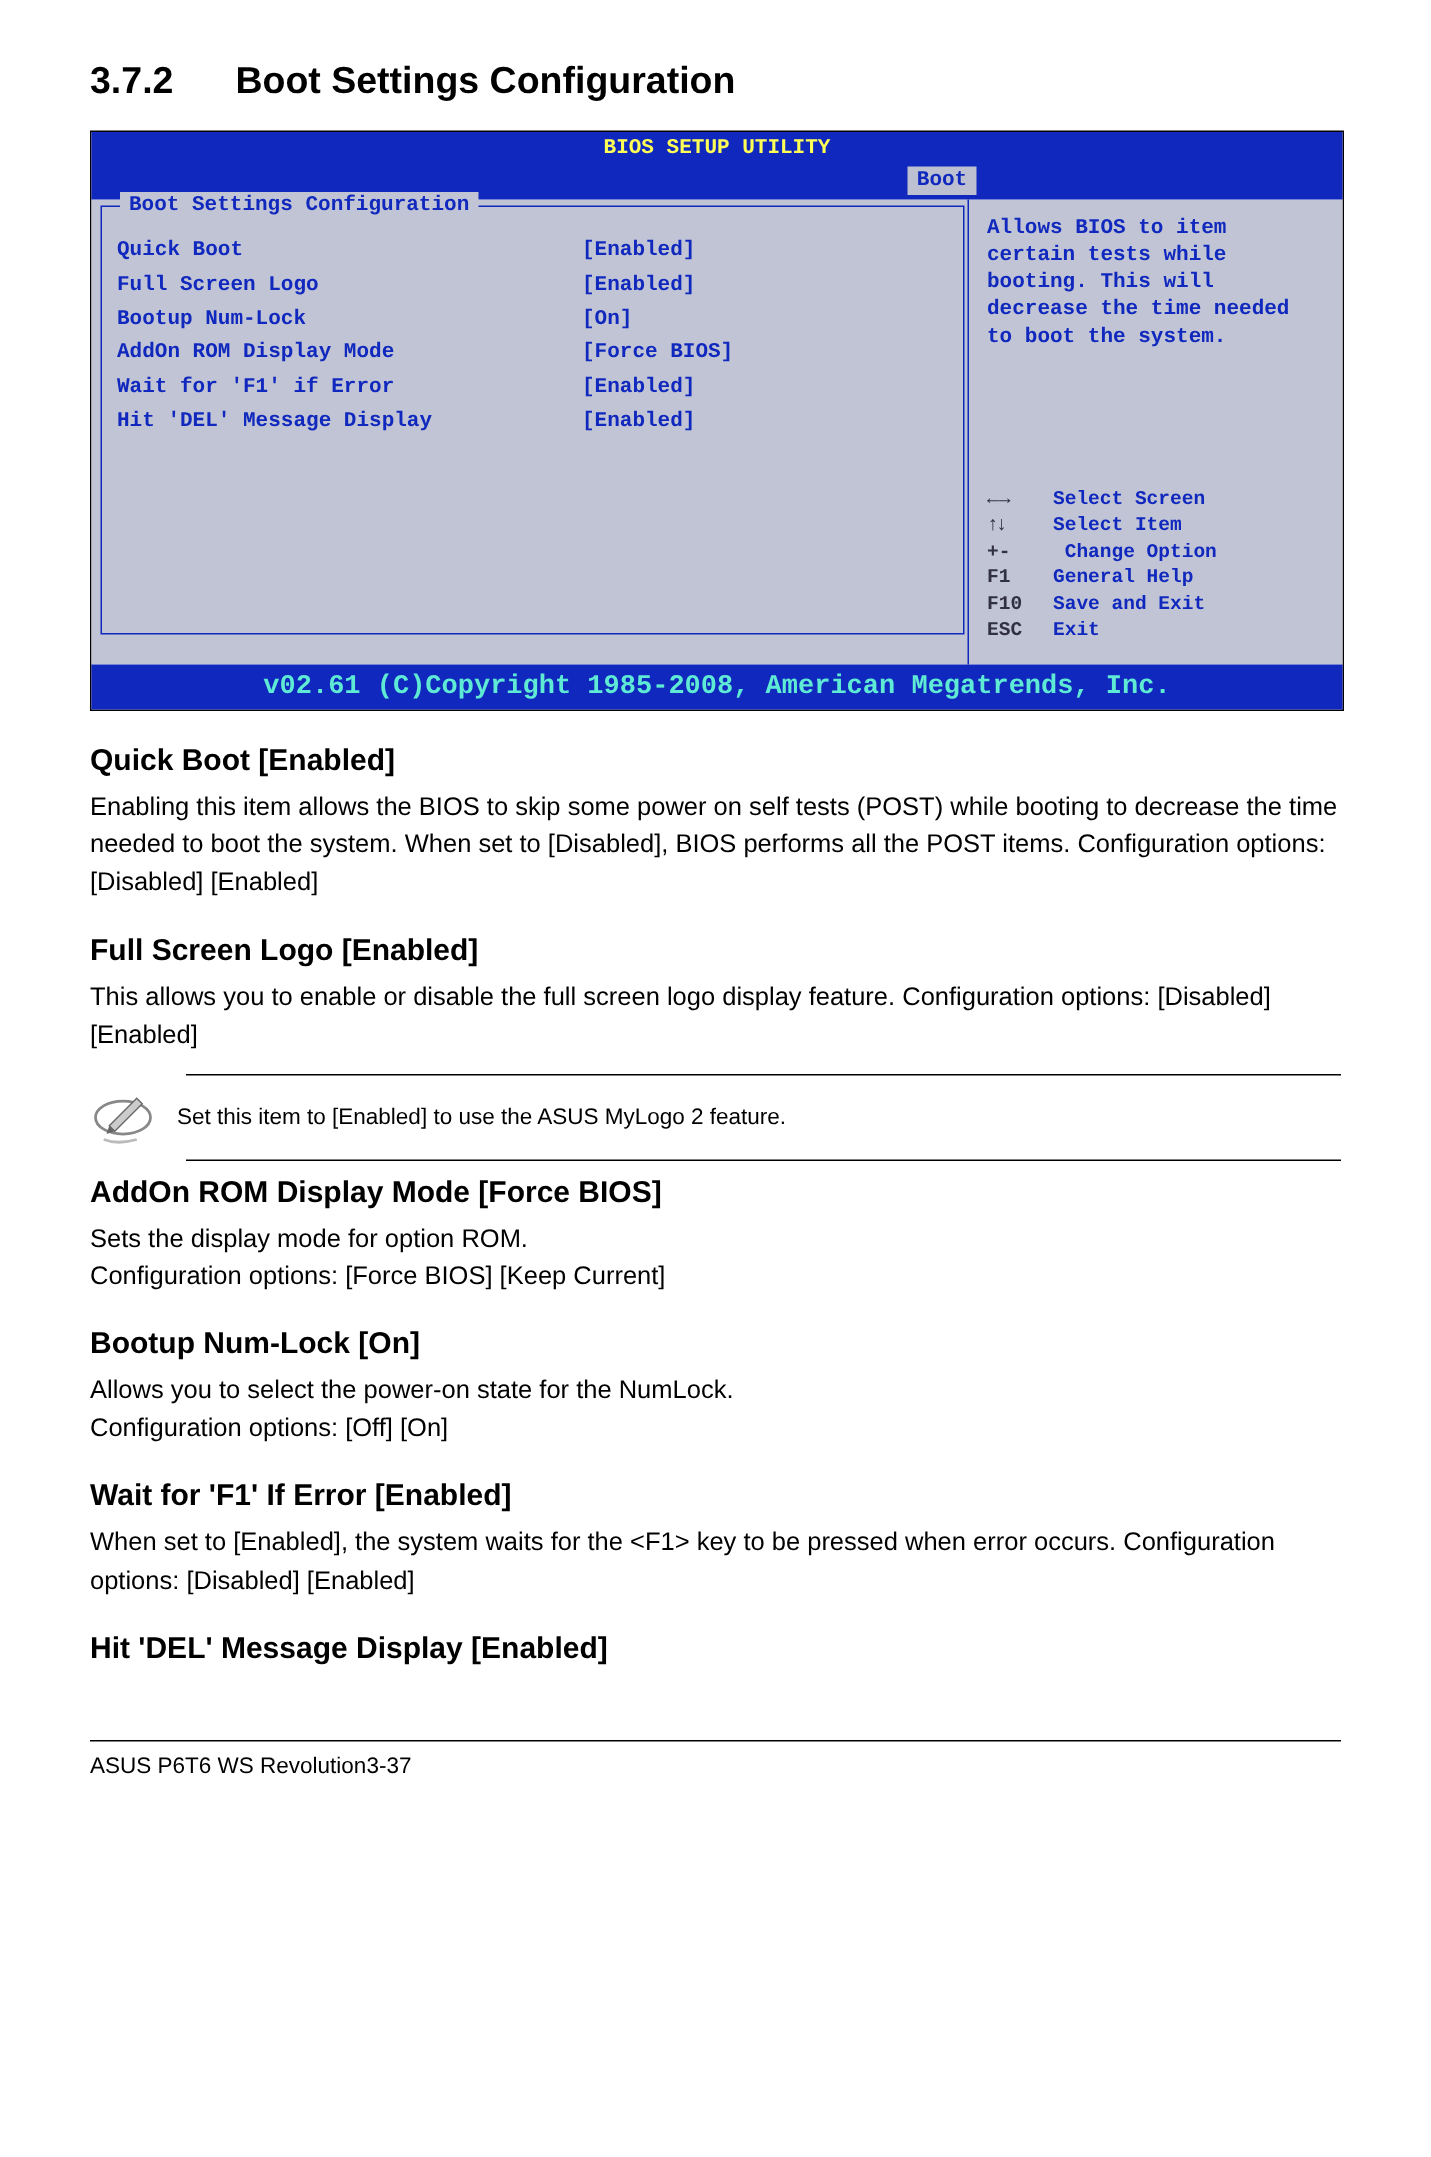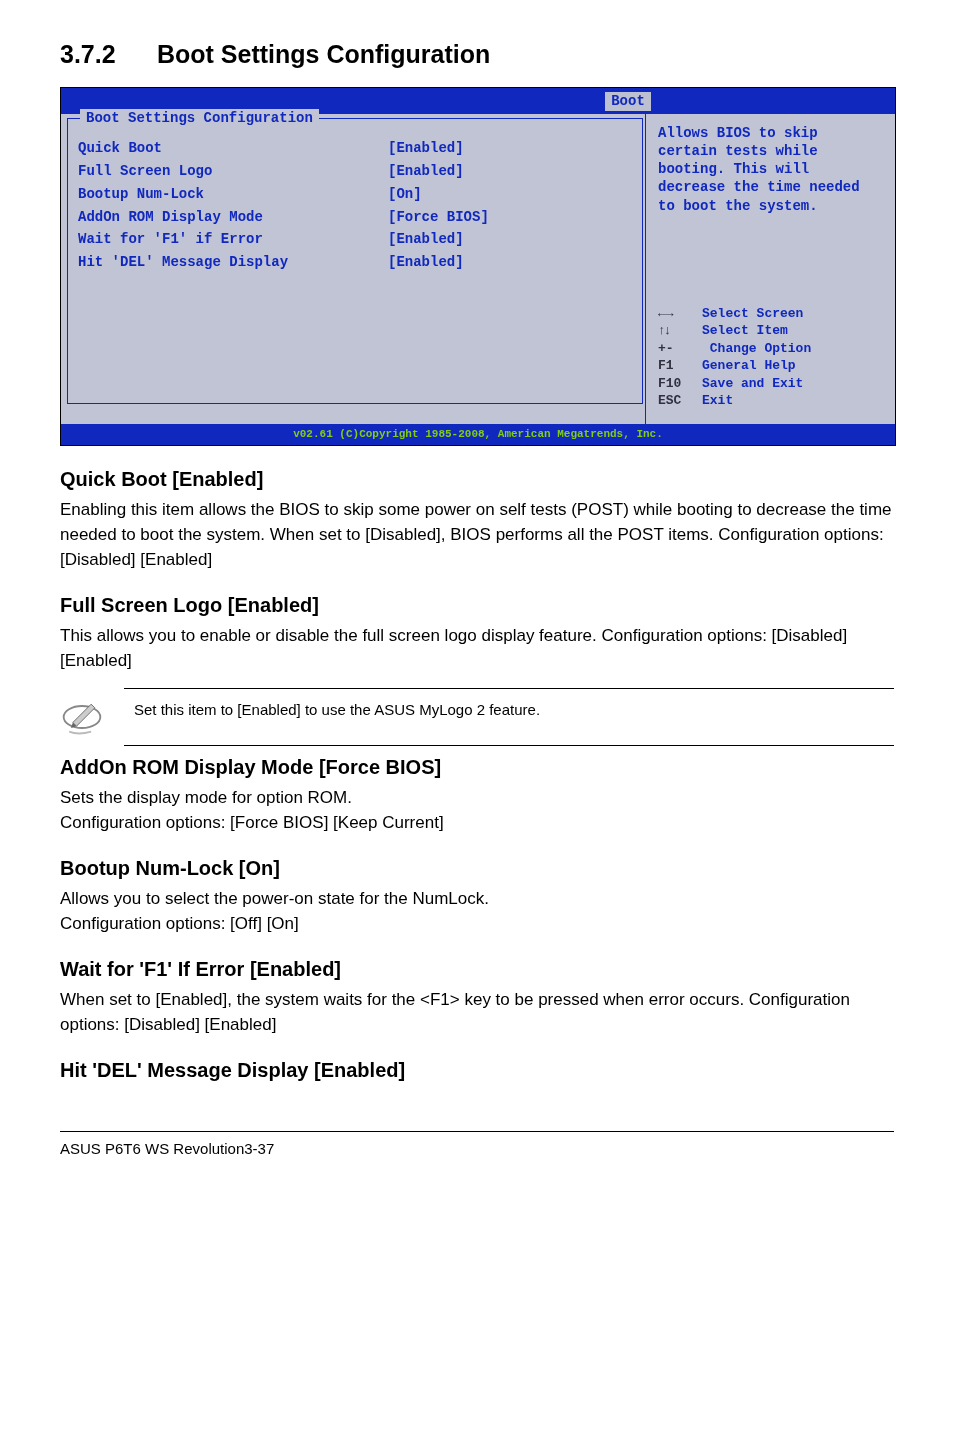--- a/index.html
+++ b/index.html
@@ -107,44 +107,45 @@
     font-size: 13px;
     line-height: 1.35;
   }
   .legend-row { white-space: pre; }
   .legend-key { color: #303040; display:inline-block; width: 44px; }
   .legend-txt { color: #1028bd; }
   .arrows-lr { color: #303040; }
   .arrows-ud { color: #303040; letter-spacing: -2px;}
   .bios-footer {
     background: #1028bd;
-    color: #84cc16;
+    color: #5eead4;
     text-align: center;
     padding: 3px 0;
-    font-size: 11px;
+    font-size: 18px;
   }
 
   
   h2.item-title {
     font-size: 20px;
     font-weight: bold;
     margin: 22px 0 6px 0;
   }
   .body-text {
     font-size: 17px;
     line-height: 1.48;
     margin: 0;
   }
 
   .note-block {
     margin: 14px 0 10px 0;
   }
   .note-inner {
     display: flex;
-    gap: 30px;
+    align-items: center;
+    gap: 14px;
   }
   .note-rule-top, .note-rule-bot {
     border-top: 1px solid #000;
     margin-left: 64px;
   }
   .note-rule-bot { margin-top: 6px;}
   .note-rule-top { margin-bottom: 6px;}
   .pen-icon {
     width: 44px;
     height: 44px;
@@ -171,20 +172,21 @@
 
 <div class="page">
 
   <h1 class="section-title">
     <span class="section-num">3.7.2</span>
     <span>Boot Settings Configuration</span>
   </h1>
 
   <div class="bios-box">
     <div class="bios-header">
+      <span class="hdr-title">BIOS SETUP UTILITY</span>
       <span class="boot-label">Boot</span>
     </div>
     <div class="bios-body">
       <div class="bios-left">
         <div class="bios-inner-box">
           <div class="inner-title-wrap">Boot Settings Configuration</div>
 
           <div class="setting-row first">
             <span class="setting-label">Quick Boot</span>
             <span class="setting-value">[Enabled]</span>
@@ -205,21 +207,21 @@
             <span class="setting-label">Wait for 'F1' if Error</span>
             <span class="setting-value">[Enabled]</span>
           </div>
           <div class="setting-row">
             <span class="setting-label">Hit 'DEL' Message Display</span>
             <span class="setting-value">[Enabled]</span>
           </div>
         </div>
       </div>
       <div class="bios-right">
-        <div class="help-text">Allows BIOS to skip certain tests while booting. This will decrease the time needed to boot the system.</div>
+        <div class="help-text">Allows BIOS to item certain tests while booting. This will decrease the time needed to boot the system.</div>
         <div class="legend">
           <div class="legend-row"><span class="legend-key arrows-lr">←→</span><span class="legend-txt">Select Screen</span></div>
           <div class="legend-row"><span class="legend-key arrows-ud">↑↓</span><span class="legend-txt">Select Item</span></div>
           <div class="legend-row"><span class="legend-key">+-</span><span class="legend-txt"> Change Option</span></div>
           <div class="legend-row"><span class="legend-key">F1</span><span class="legend-txt">General Help</span></div>
           <div class="legend-row"><span class="legend-key">F10</span><span class="legend-txt">Save and Exit</span></div>
           <div class="legend-row"><span class="legend-key">ESC</span><span class="legend-txt">Exit</span></div>
         </div>
       </div>
     </div>

